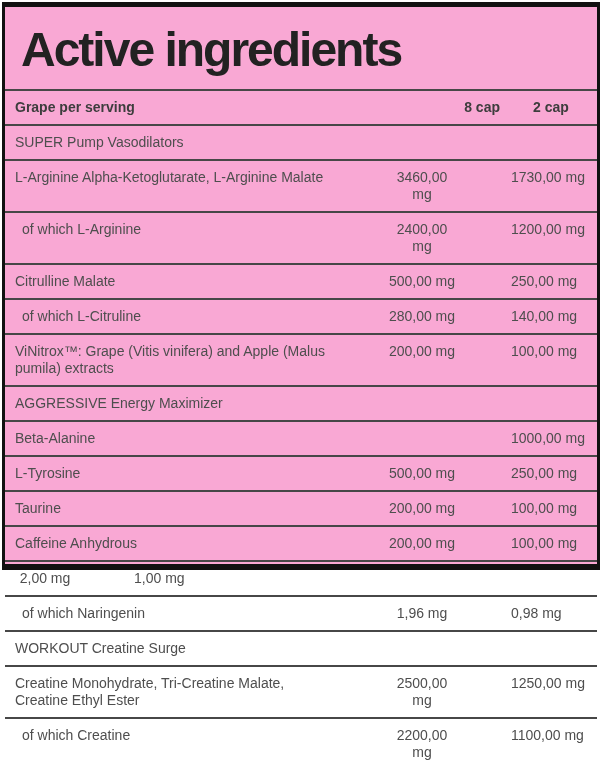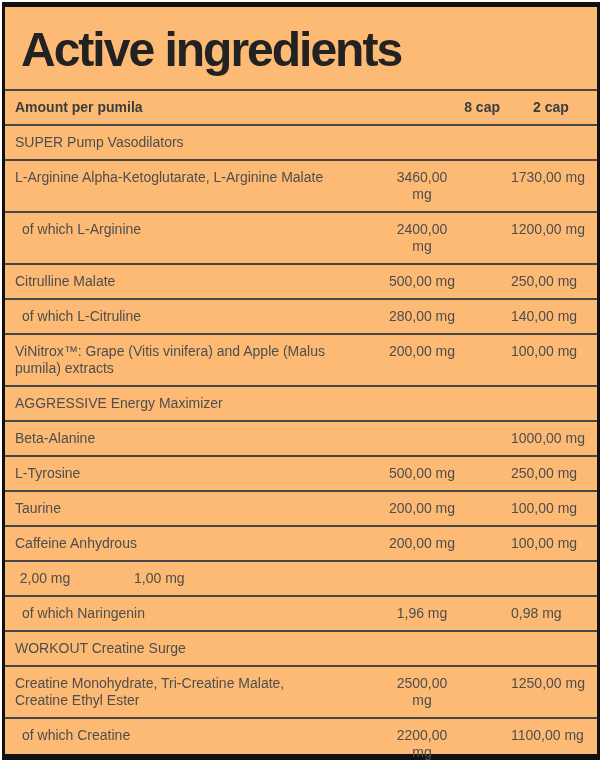--- a/index.html
+++ b/index.html
@@ -10,22 +10,22 @@
     --head-text:#3d3d3d;
   }
   html,body{margin:0;padding:0;}
   body{
     width:604px;height:766px;background:#ffffff;
     font-family:"Liberation Sans", sans-serif;
     position:relative;overflow:hidden;
   }
   .sheet{
     position:absolute;left:2px;top:2px;
-    width:598px;height:758px;box-sizing:border-box;
-    background:#fdba74;
+    width:598px;height:568px;box-sizing:border-box;
+    background:#f9a8d4;
     border:3px solid var(--border);
     border-top-width:5px;
     border-bottom-width:6px;
   }
   .title-block{
     padding:13px 16px 9px 16px;
     border-bottom:2px solid var(--line);
   }
   .title-block h1{
     margin:0;
@@ -63,21 +63,21 @@
 </head>
 <body>
 
 <div class="sheet">
 
   <div class="title-block">
     <h1>Active ingredients</h1>
   </div>
 
   <div class="head-row">
-    <div class="hlabel">Amount per pumila</div>
+    <div class="hlabel">Grape per serving</div>
     <div class="hc8">8 cap</div>
     <div class="hc4">2 cap</div>
   </div>
 
   <div class="rows">
   <div class="section-row">
     <span>SUPER Pump Vasodilators</span>
   </div>
 
   <div class="ing-row">

